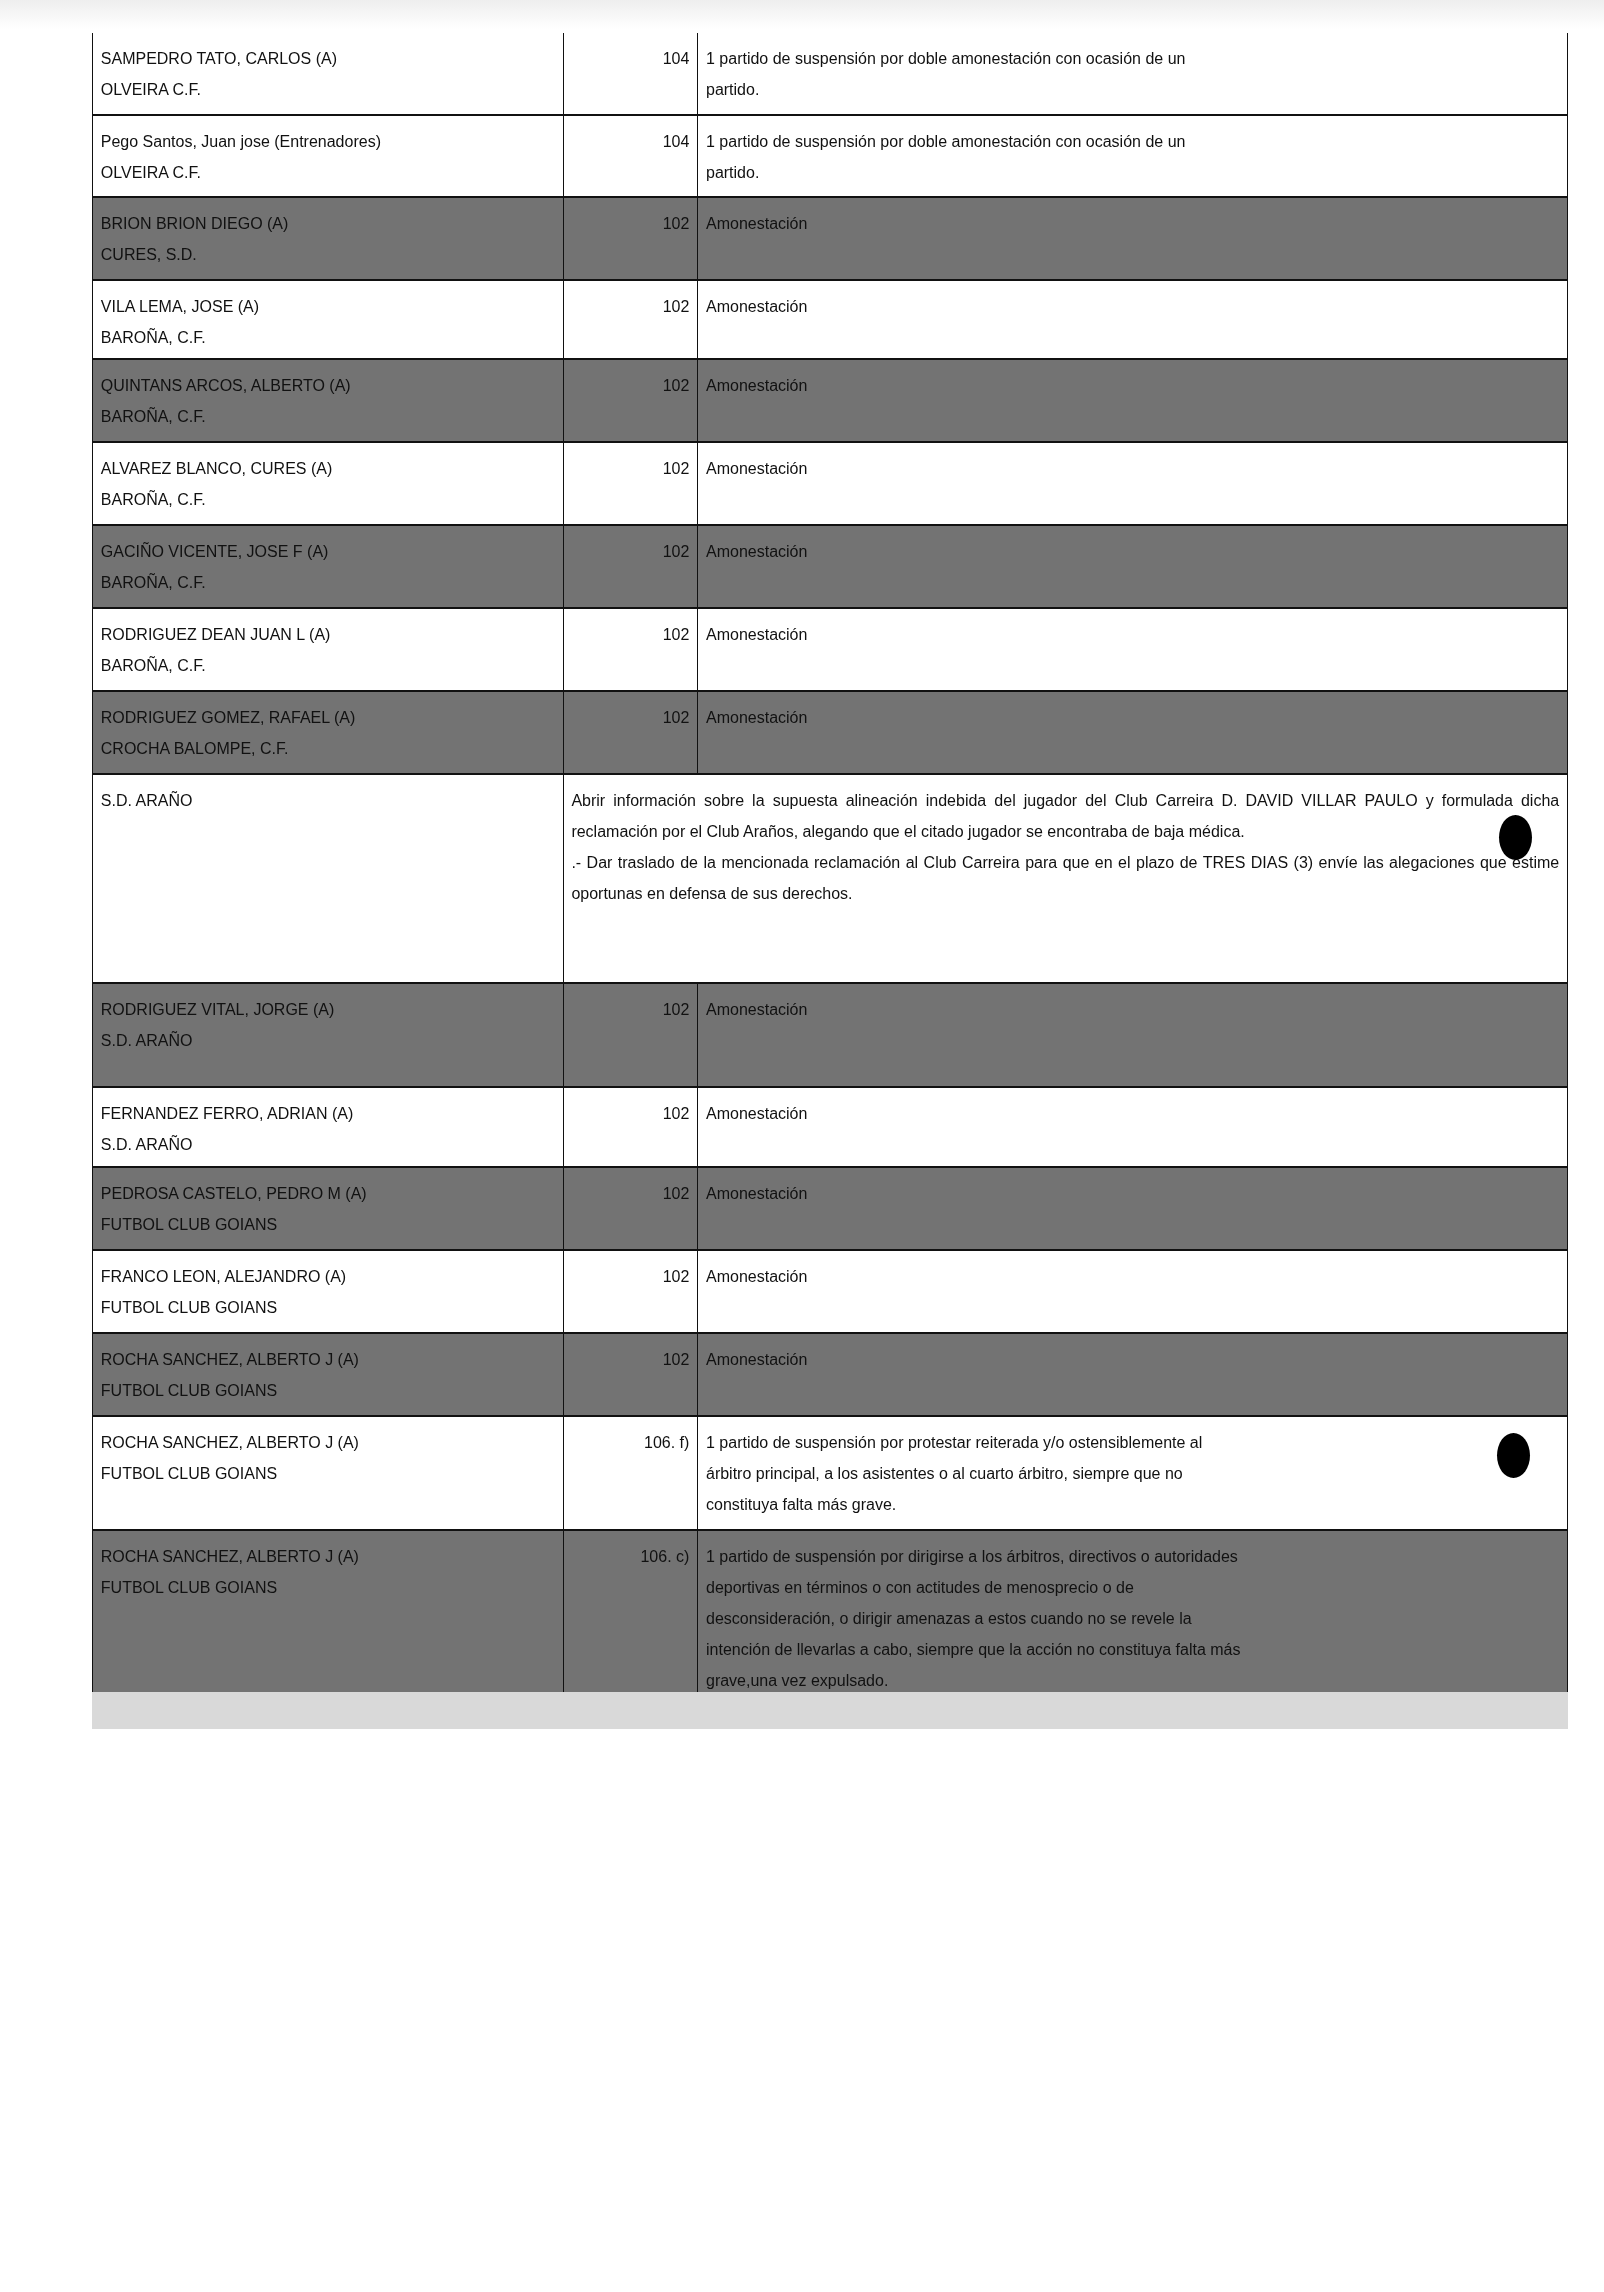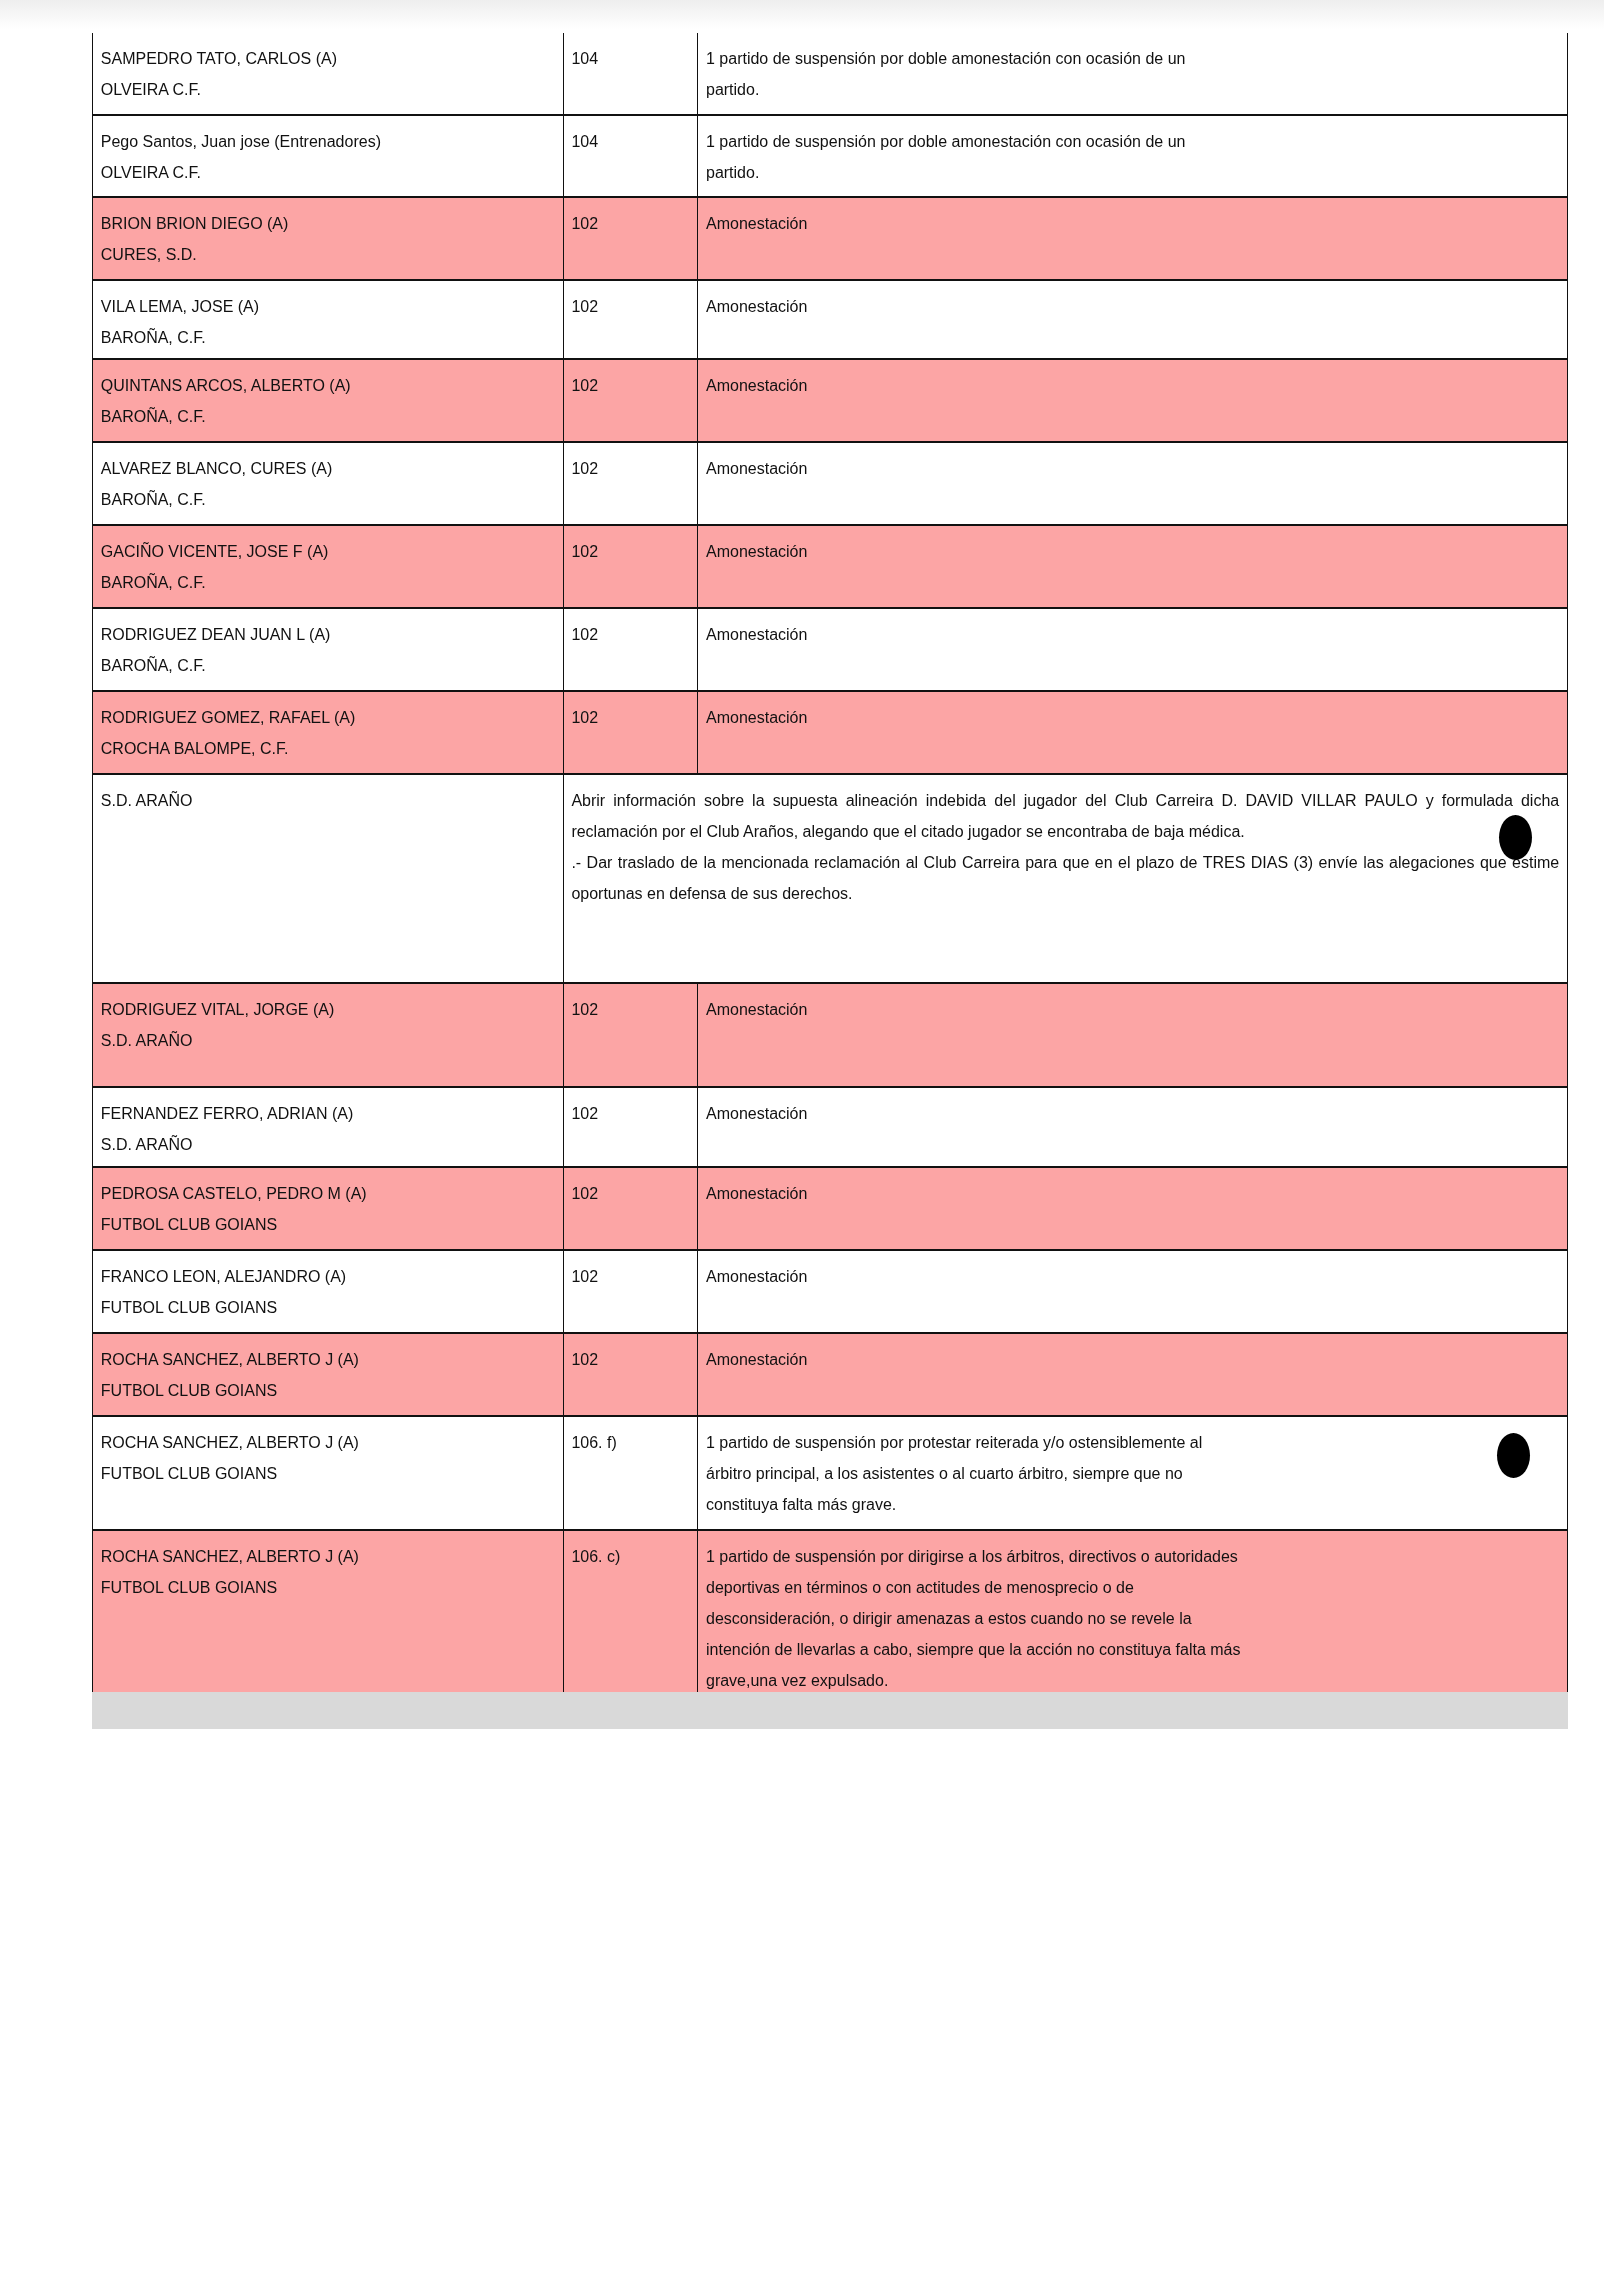--- a/index.html
+++ b/index.html
@@ -6,23 +6,23 @@
   body { width:1604px; height:2292px; position:relative; overflow:hidden;
          font-family:"Liberation Sans", sans-serif; color:#111; }
   .page-shade { position:absolute; left:0; top:0; width:1604px; height:29px;
          background:linear-gradient(#eeeeee,#ffffff); }
   table.sanctions { position:absolute; left:92px; top:33px; width:1476px;
          border-collapse:collapse; table-layout:fixed; font-size:16px; line-height:31px; }
   table.sanctions td { border-left:1.9px solid #111; border-right:1.9px solid #111;
          border-bottom:2.9px solid #111; vertical-align:top; padding:9.7px 7.8px 5.8px 7.8px; }
   table.sanctions tr:first-child td { border-top:none; }
   td.name { width:454px; }
-  td.art { width:118px; text-align:left; }
+  td.art { width:118px; text-align:right; }
   td.desc { }
-  tr.shaded td { background:#fca5a5; }
+  tr.shaded td { background:#737373; }
   .line { display:block; white-space:nowrap; }
   .justify { text-align:justify; white-space:normal; line-height:31px; }
   td.merged { padding:9.7px 7.8px 3.9px 7.8px; }
   td.vmid { vertical-align:middle; }
   .foot-band { position:absolute; left:92px; top:1692px; width:1476px; height:37px;
          background:#d9d9d9; }
   .dot { position:absolute; width:33px; height:45px; border-radius:50%; background:#000; }
   .desc-text { display:block; }
 </style>
 </head>

